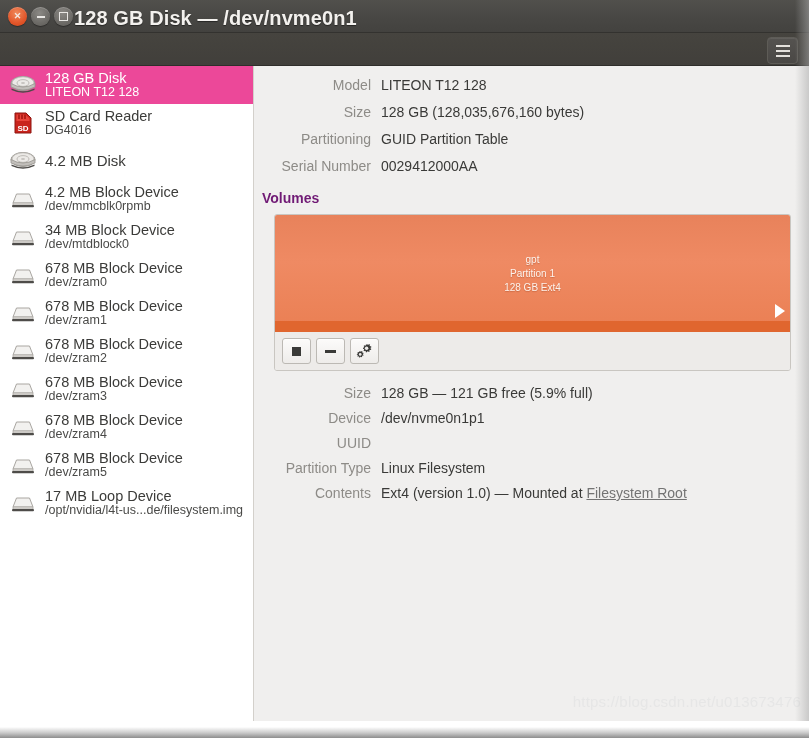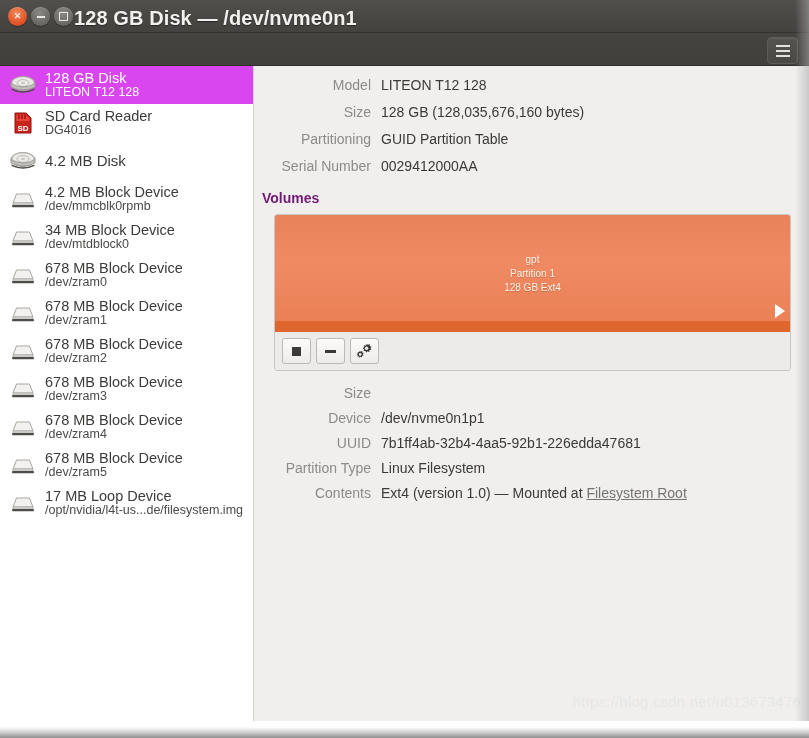--- a/index.html
+++ b/index.html
@@ -86,21 +86,21 @@
     border-right: 1px solid #d3d0cb;
     box-sizing: border-box;
     overflow: hidden;
   }
   .dev-item {
     display: flex; align-items: center;
     height: 38px; padding: 0 6px 0 8px;
     box-sizing: border-box;
     gap: 7px;
   }
-  .dev-item.selected { background: #d946ef; }
+  .dev-item.selected { background: #ec4899; }
   .dev-item .labels { display: flex; flex-direction: column; justify-content: center; line-height: 1.06; min-width: 0; }
   .dev-title { font-size: 14.5px; color: #3b3b39; white-space: nowrap; }
   .dev-sub   { font-size: 12.5px; color: #4a4a48; white-space: nowrap; overflow: hidden; text-overflow: ellipsis; }
   .dev-item.selected .dev-title,
   .dev-item.selected .dev-sub { color: #ffffff; }
   .dev-item.single .dev-title { font-size: 15px; }
 
   
   .icon-wrap { width: 30px; height: 30px; flex: 0 0 30px; position: relative; }
 
@@ -416,28 +416,28 @@
                 <path d="M4.6 8.4l.72.2.44-.6.76.58-.32.68.48.56.74-.16.24.92-.72.27-.02.73.68.34-.4.86-.72-.2-.5.55.28.7-.82.48-.48-.6-.72.16-.18.72-.94-.14.04-.76-.64-.36-.58.48-.64-.7.54-.55-.24-.7-.76-.06.08-.94.76-.04.24-.7-.54-.53.64-.7.58.48.64-.36-.04-.76z"></path>
                 <circle cx="4.2" cy="11.4" r="1.35" fill="#edebe9"></circle>
               </g>
             </svg>
           </div>
         </div>
       </div>
 
       <div class="kv" style="left:0; top:319px;">
         <div class="k">Size</div>
+        <div class="v">128 GB — 121 GB free (5.9% full)</div>
       </div>
       <div class="kv" style="left:0; top:344px;">
         <div class="k">Device</div>
         <div class="v">/dev/nvme0n1p1</div>
       </div>
       <div class="kv" style="left:0; top:369px;">
         <div class="k">UUID</div>
-        <div class="v">7b1ff4ab-32b4-4aa5-92b1-226edda47681</div>
       </div>
       <div class="kv" style="left:0; top:394px;">
         <div class="k">Partition Type</div>
         <div class="v">Linux Filesystem</div>
       </div>
       <div class="kv" style="left:0; top:419px;">
         <div class="k">Contents</div>
         <div class="v"><span>Ext4 (version 1.0) — Mounted at </span><a class="link" href="#">Filesystem Root</a></div>
       </div>
 

